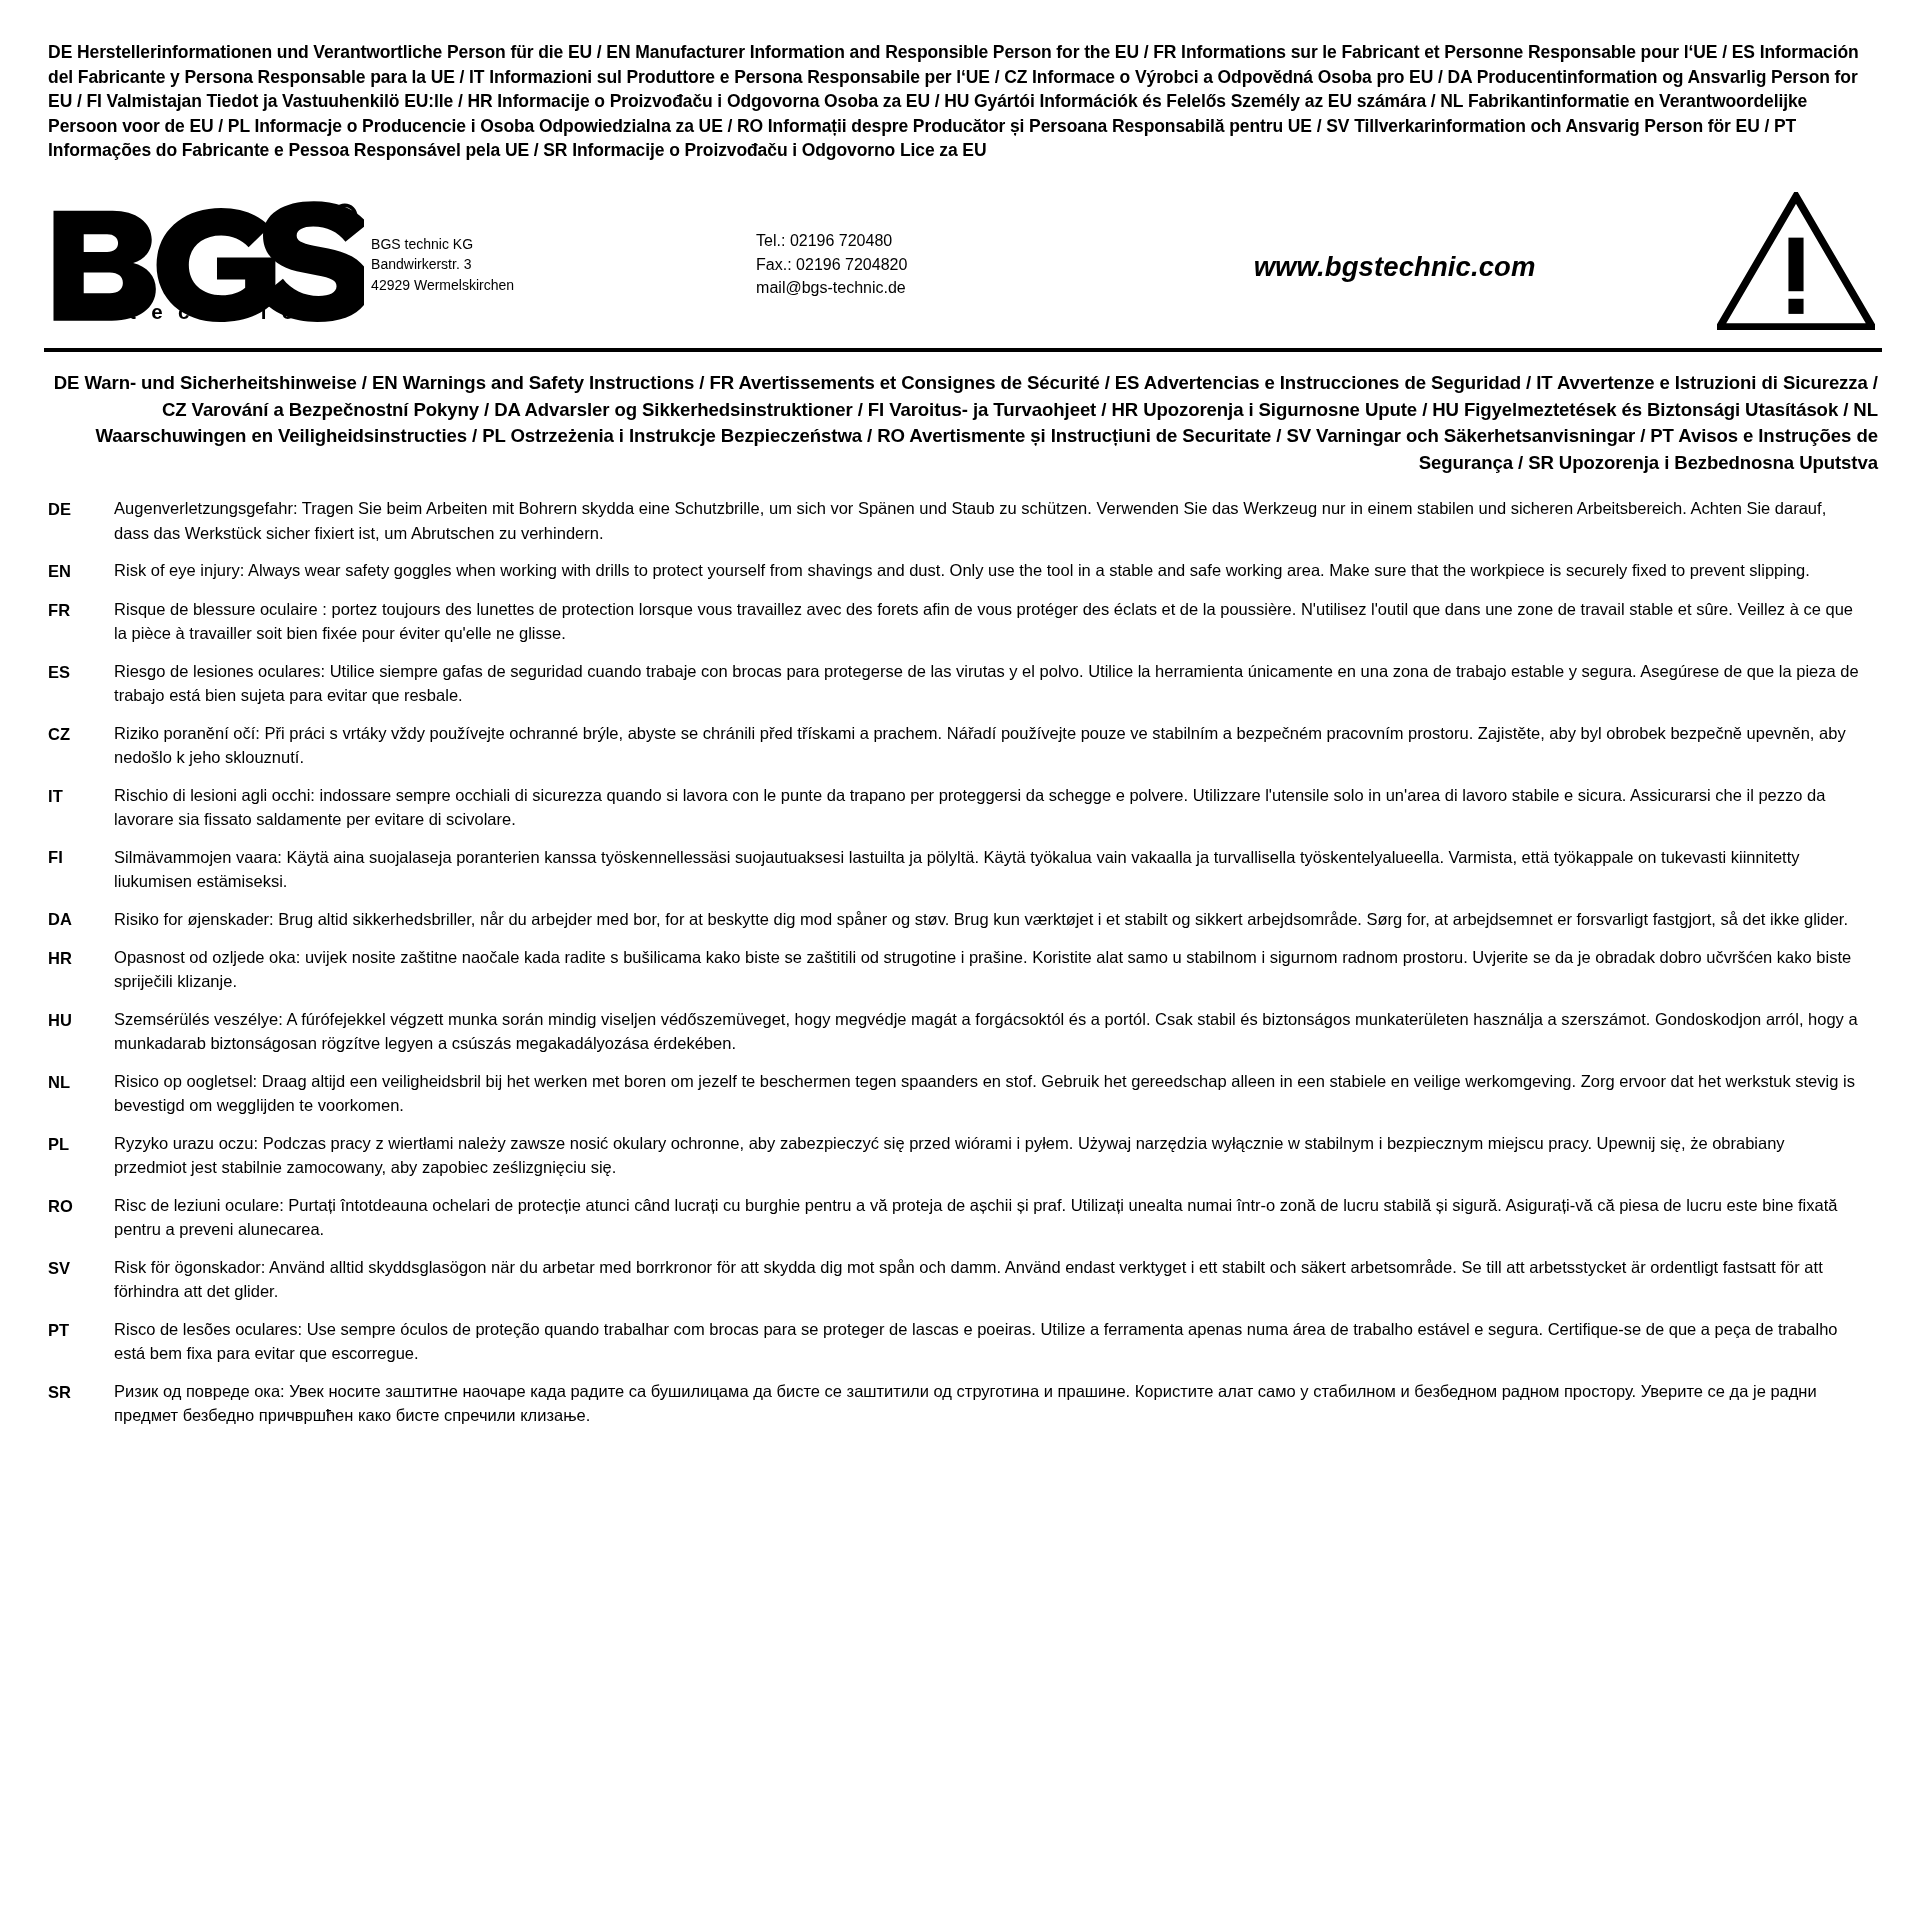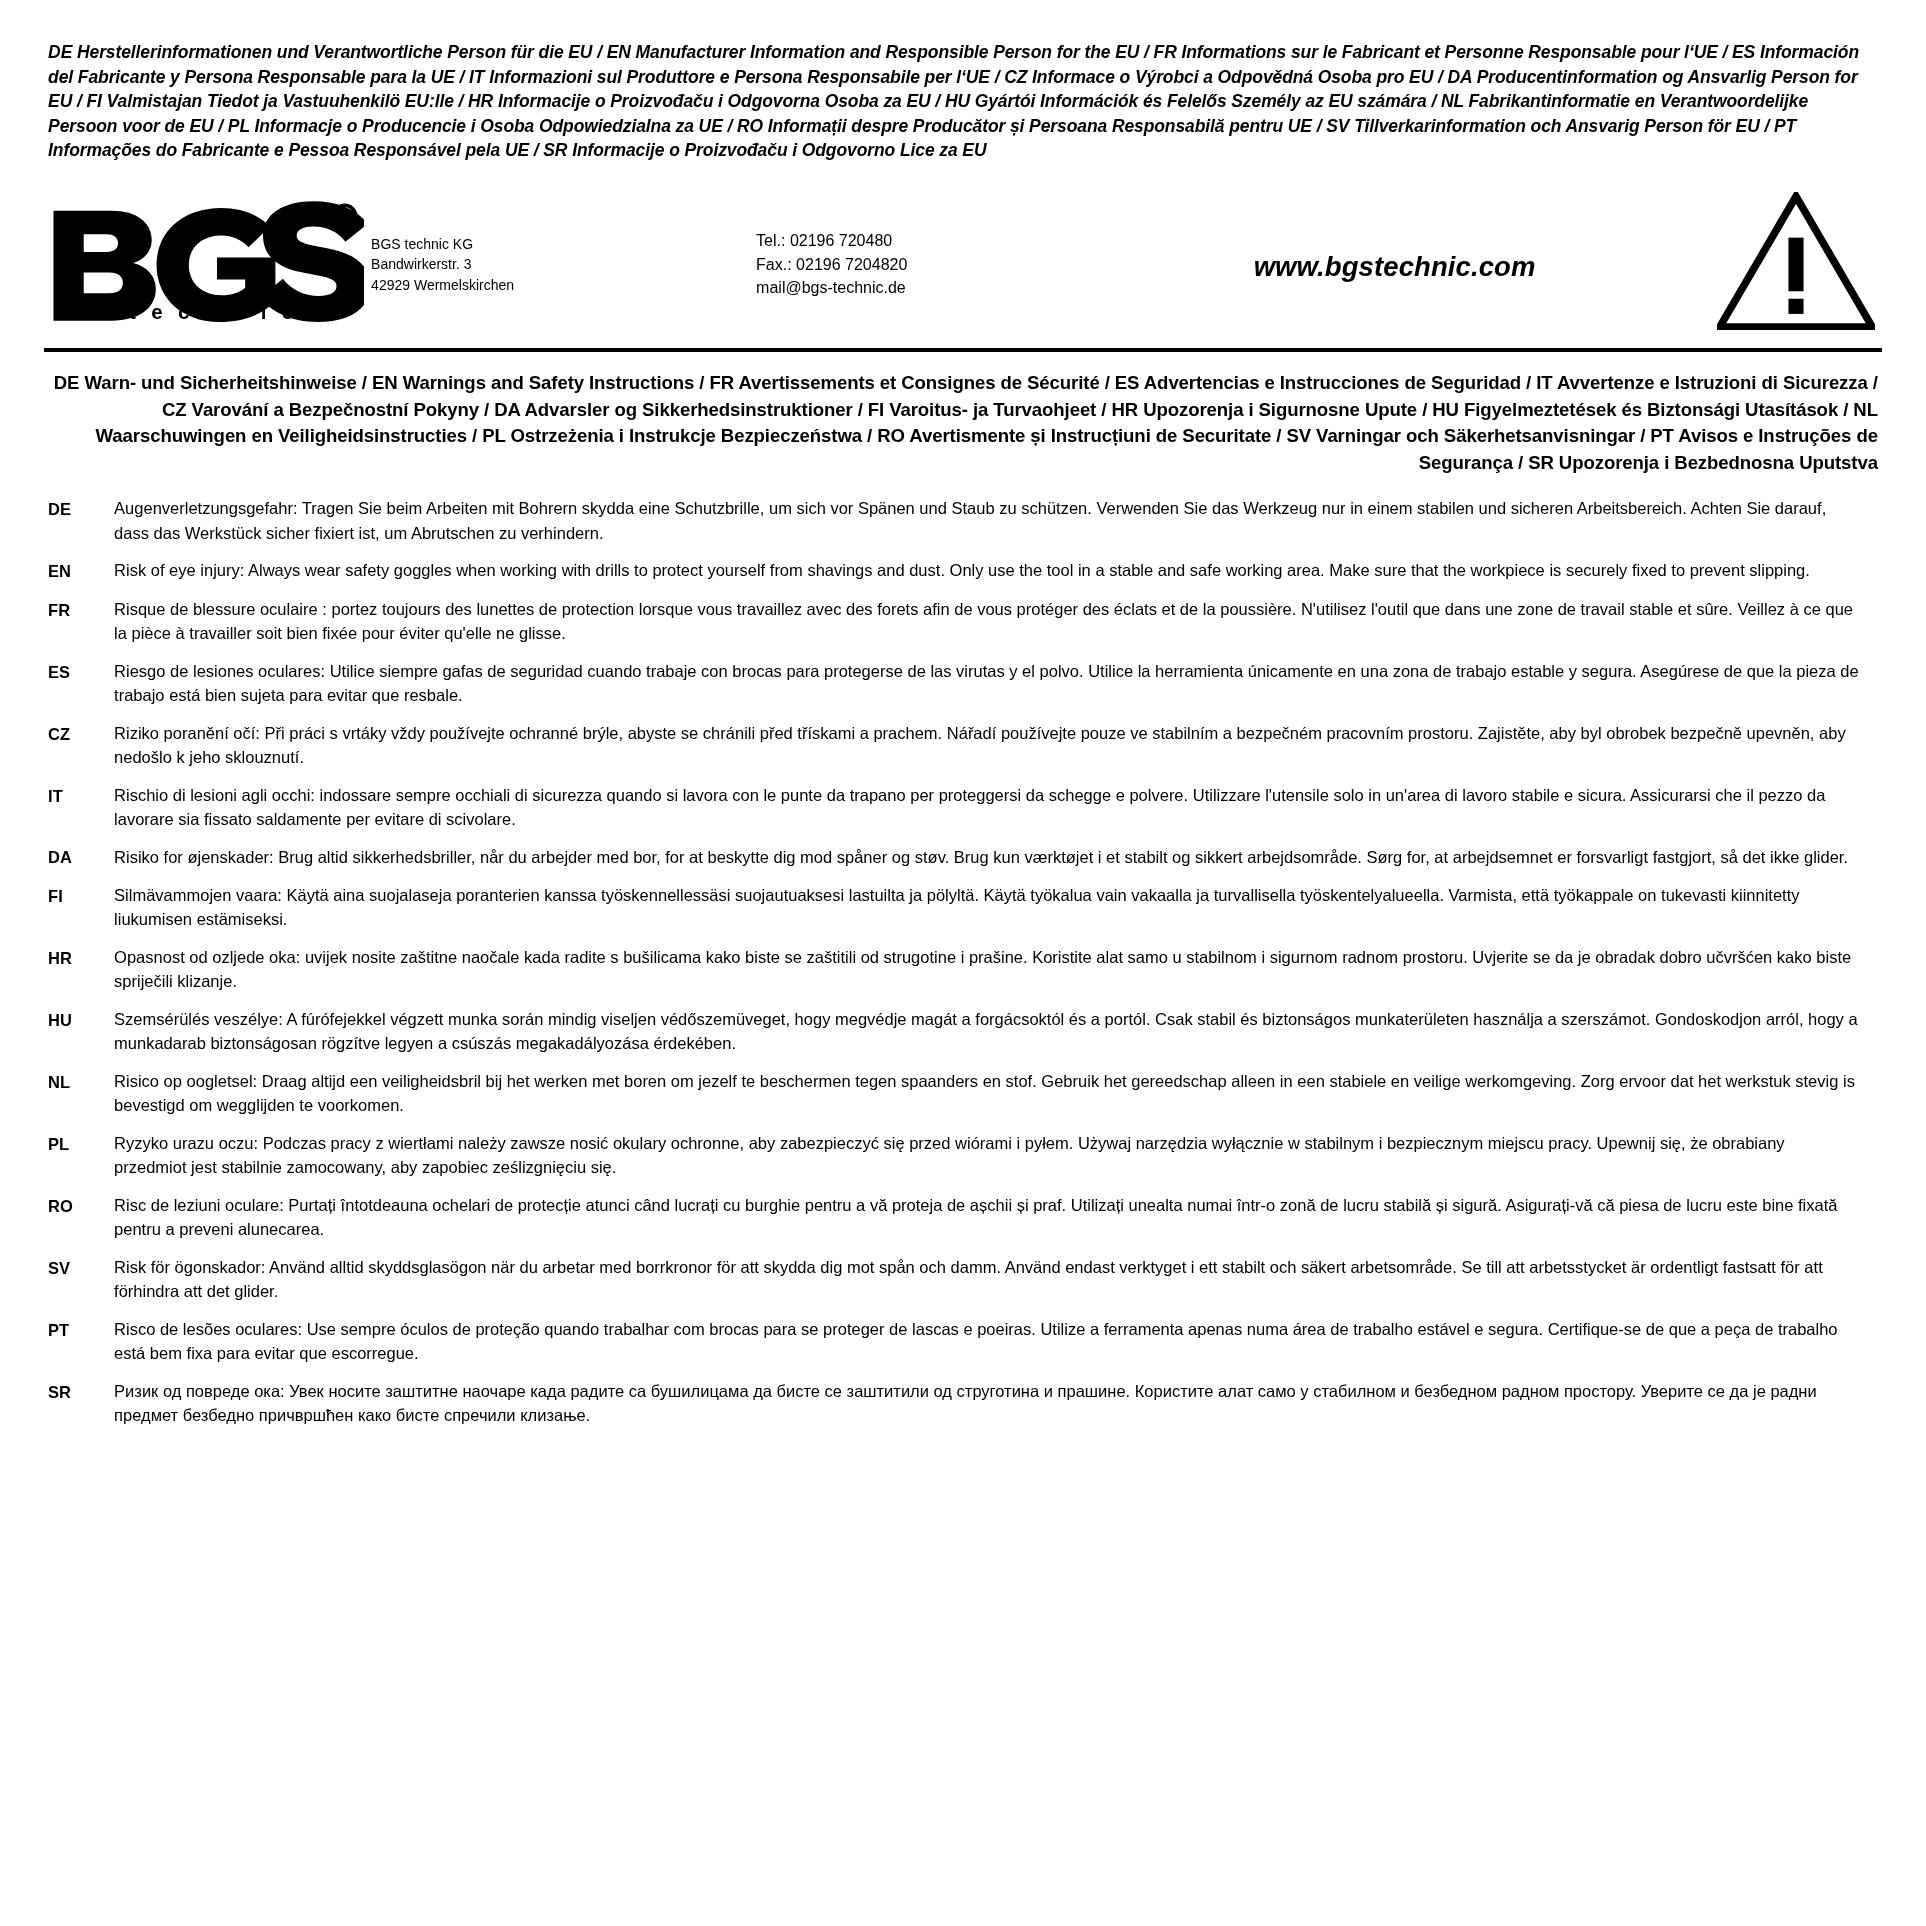--- a/index.html
+++ b/index.html
@@ -22,21 +22,20 @@
   }
 
   
   .top-header {
     font-size: 17.5px;
     font-weight: bold;
     line-height: 1.40;
     letter-spacing: -0.1px;
     margin: 0 0 18px 0;
     padding: 0 4.1px 0 4.1px;
-    font-style: italic;
   }
 
   
   .company-band {
     position: relative;
     display: flex;
     align-items: center;
     padding: 5.5px 4.1px 12.4px 4.1px;
     border-bottom: 4.1px solid #000;
     min-height: 150px;
@@ -190,30 +189,30 @@
       <div class="lang-code">CZ</div>
       <div class="lang-text">Riziko poranění očí: Při práci s vrtáky vždy používejte ochranné brýle, abyste se chránili před třískami a prachem. Nářadí používejte pouze ve stabilním a bezpečném pracovním prostoru. Zajistěte, aby byl obrobek bezpečně upevněn, aby nedošlo k jeho sklouznutí.</div>
     </div>
 
     <div class="lang-row">
       <div class="lang-code">IT</div>
       <div class="lang-text">Rischio di lesioni agli occhi: indossare sempre occhiali di sicurezza quando si lavora con le punte da trapano per proteggersi da schegge e polvere. Utilizzare l'utensile solo in un'area di lavoro stabile e sicura. Assicurarsi che il pezzo da lavorare sia fissato saldamente per evitare di scivolare.</div>
     </div>
 
     <div class="lang-row">
+      <div class="lang-code">FI</div>
+      <div class="lang-text">Silmävammojen vaara: Käytä aina suojalaseja poranterien kanssa työskennellessäsi suojautuaksesi lastuilta ja pölyltä. Käytä työkalua vain vakaalla ja turvallisella työskentelyalueella. Varmista, että työkappale on tukevasti kiinnitetty liukumisen estämiseksi.</div>
+    </div>
+
+    <div class="lang-row">
       <div class="lang-code">DA</div>
       <div class="lang-text">Risiko for øjenskader: Brug altid sikkerhedsbriller, når du arbejder med bor, for at beskytte dig mod spåner og støv. Brug kun værktøjet i et stabilt og sikkert arbejdsområde. Sørg for, at arbejdsemnet er forsvarligt fastgjort, så det ikke glider.</div>
     </div>
 
     <div class="lang-row">
-      <div class="lang-code">FI</div>
-      <div class="lang-text">Silmävammojen vaara: Käytä aina suojalaseja poranterien kanssa työskennellessäsi suojautuaksesi lastuilta ja pölyltä. Käytä työkalua vain vakaalla ja turvallisella työskentelyalueella. Varmista, että työkappale on tukevasti kiinnitetty liukumisen estämiseksi.</div>
-    </div>
-
-    <div class="lang-row">
       <div class="lang-code">HR</div>
       <div class="lang-text">Opasnost od ozljede oka: uvijek nosite zaštitne naočale kada radite s bušilicama kako biste se zaštitili od strugotine i prašine. Koristite alat samo u stabilnom i sigurnom radnom prostoru. Uvjerite se da je obradak dobro učvršćen kako biste spriječili klizanje.</div>
     </div>
 
     <div class="lang-row">
       <div class="lang-code">HU</div>
       <div class="lang-text">Szemsérülés veszélye: A fúrófejekkel végzett munka során mindig viseljen védőszemüveget, hogy megvédje magát a forgácsoktól és a portól. Csak stabil és biztonságos munkaterületen használja a szerszámot. Gondoskodjon arról, hogy a munkadarab biztonságosan rögzítve legyen a csúszás megakadályozása érdekében.</div>
     </div>
 
     <div class="lang-row">

